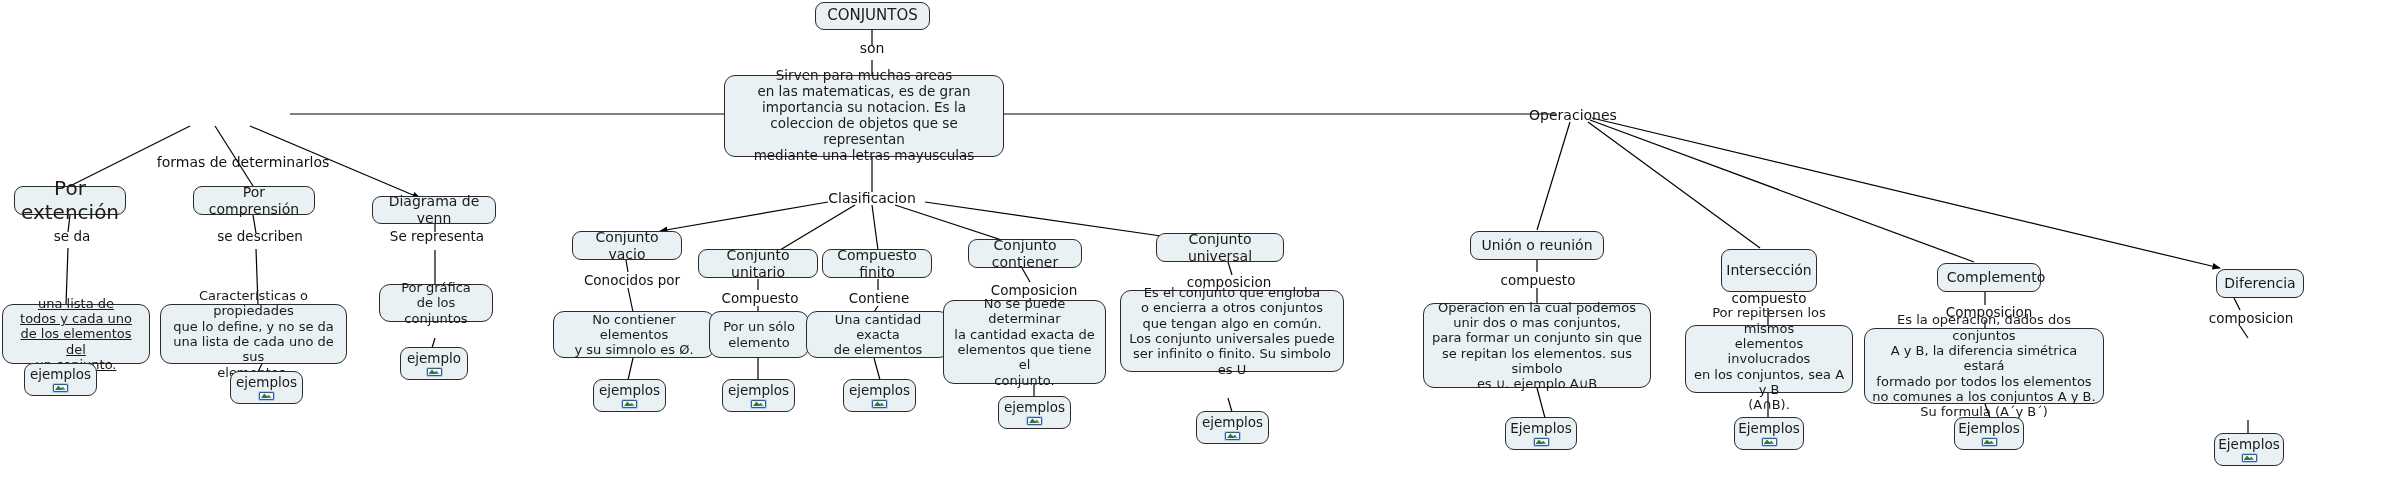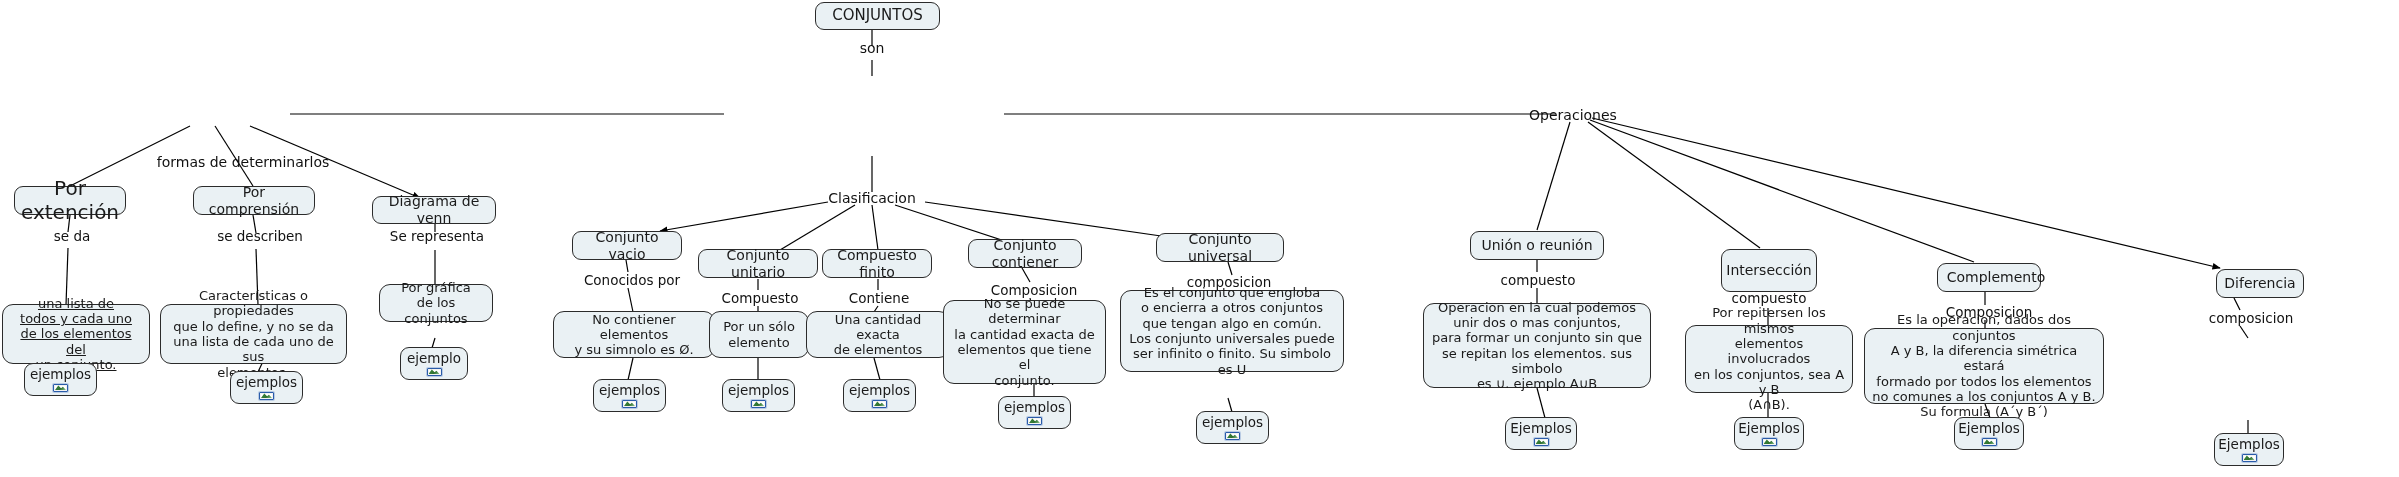--- a/index.html
+++ b/index.html
@@ -145,26 +145,33 @@
       <line x1="1985" y1="292" x2="1985" y2="305"></line>
       <line x1="1985" y1="320" x2="1985" y2="330"></line>
       <line x1="1985" y1="404" x2="1990" y2="418"></line>
 
       <line x1="2234" y1="298" x2="2240" y2="310"></line>
       <line x1="2240" y1="326" x2="2248" y2="338"></line>
       <line x1="2248" y1="420" x2="2248" y2="434"></line>
     </g>
   </svg>
 
-  <div class="node" style="left:815px;top:2px;width:125px;height:28px;font-size:15px;">
+  <div class="node" style="left:815px;top:2px;width:115px;height:28px;font-size:15px;">
     <span class="txt">CONJUNTOS</span>
   </div>
 
   <div class="linklabel" style="left:840px;top:40px;width:64px;font-size:14px;">son</div>
 
+  <div class="node big" style="left:724px;top:75px;width:280px;height:82px;font-size:13.5px;">
+    <span class="txt">Sirven para muchas areas
+en las matematicas, es de gran
+importancia su notacion. Es la
+coleccion de objetos que se representan
+mediante una letras mayusculas</span>
+  </div>
 
   <div class="linklabel" style="left:128px;top:108px;width:230px;font-size:14px;margin-top:46px;">formas de determinarlos</div>
 
   <div class="linklabel" style="left:1518px;top:107px;width:110px;font-size:14px;">Operaciones</div>
 
   <div class="linklabel" style="left:812px;top:190px;width:120px;font-size:14px;">Clasificacion</div>
 
   <div class="node" style="left:14px;top:186px;width:112px;height:29px;font-size:20px;">
     <span class="txt">Por extención</span>
   </div>

